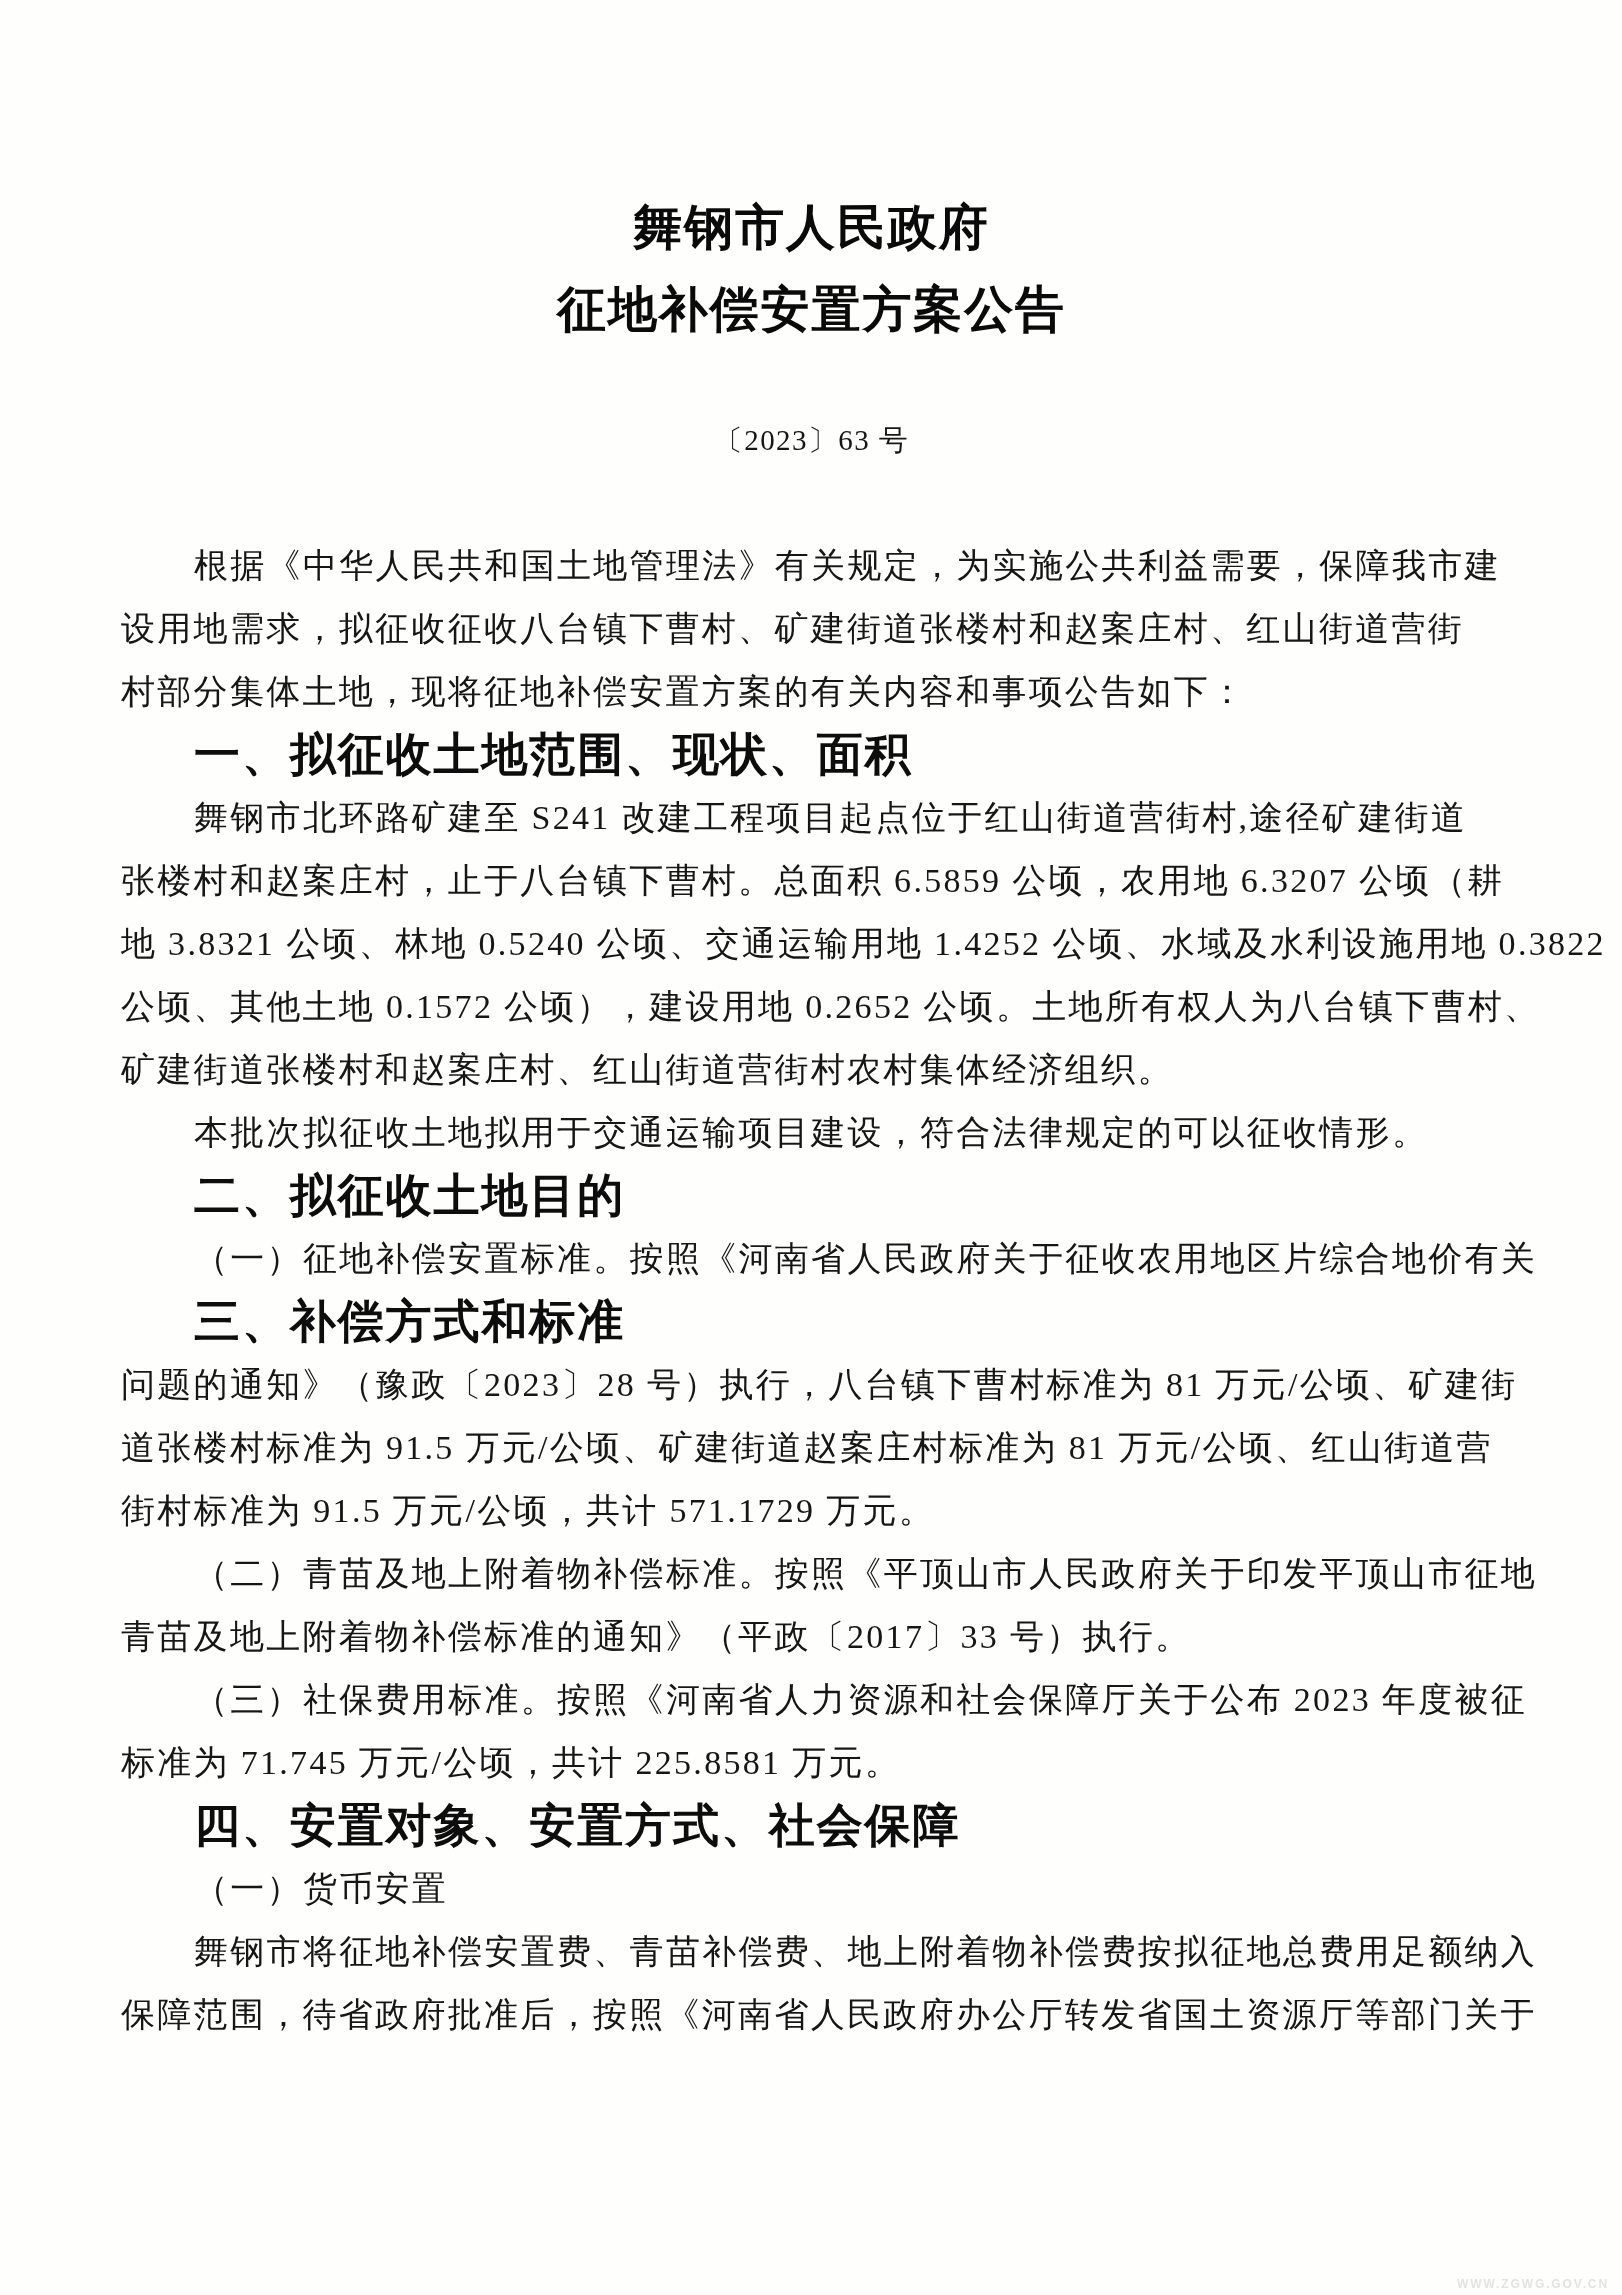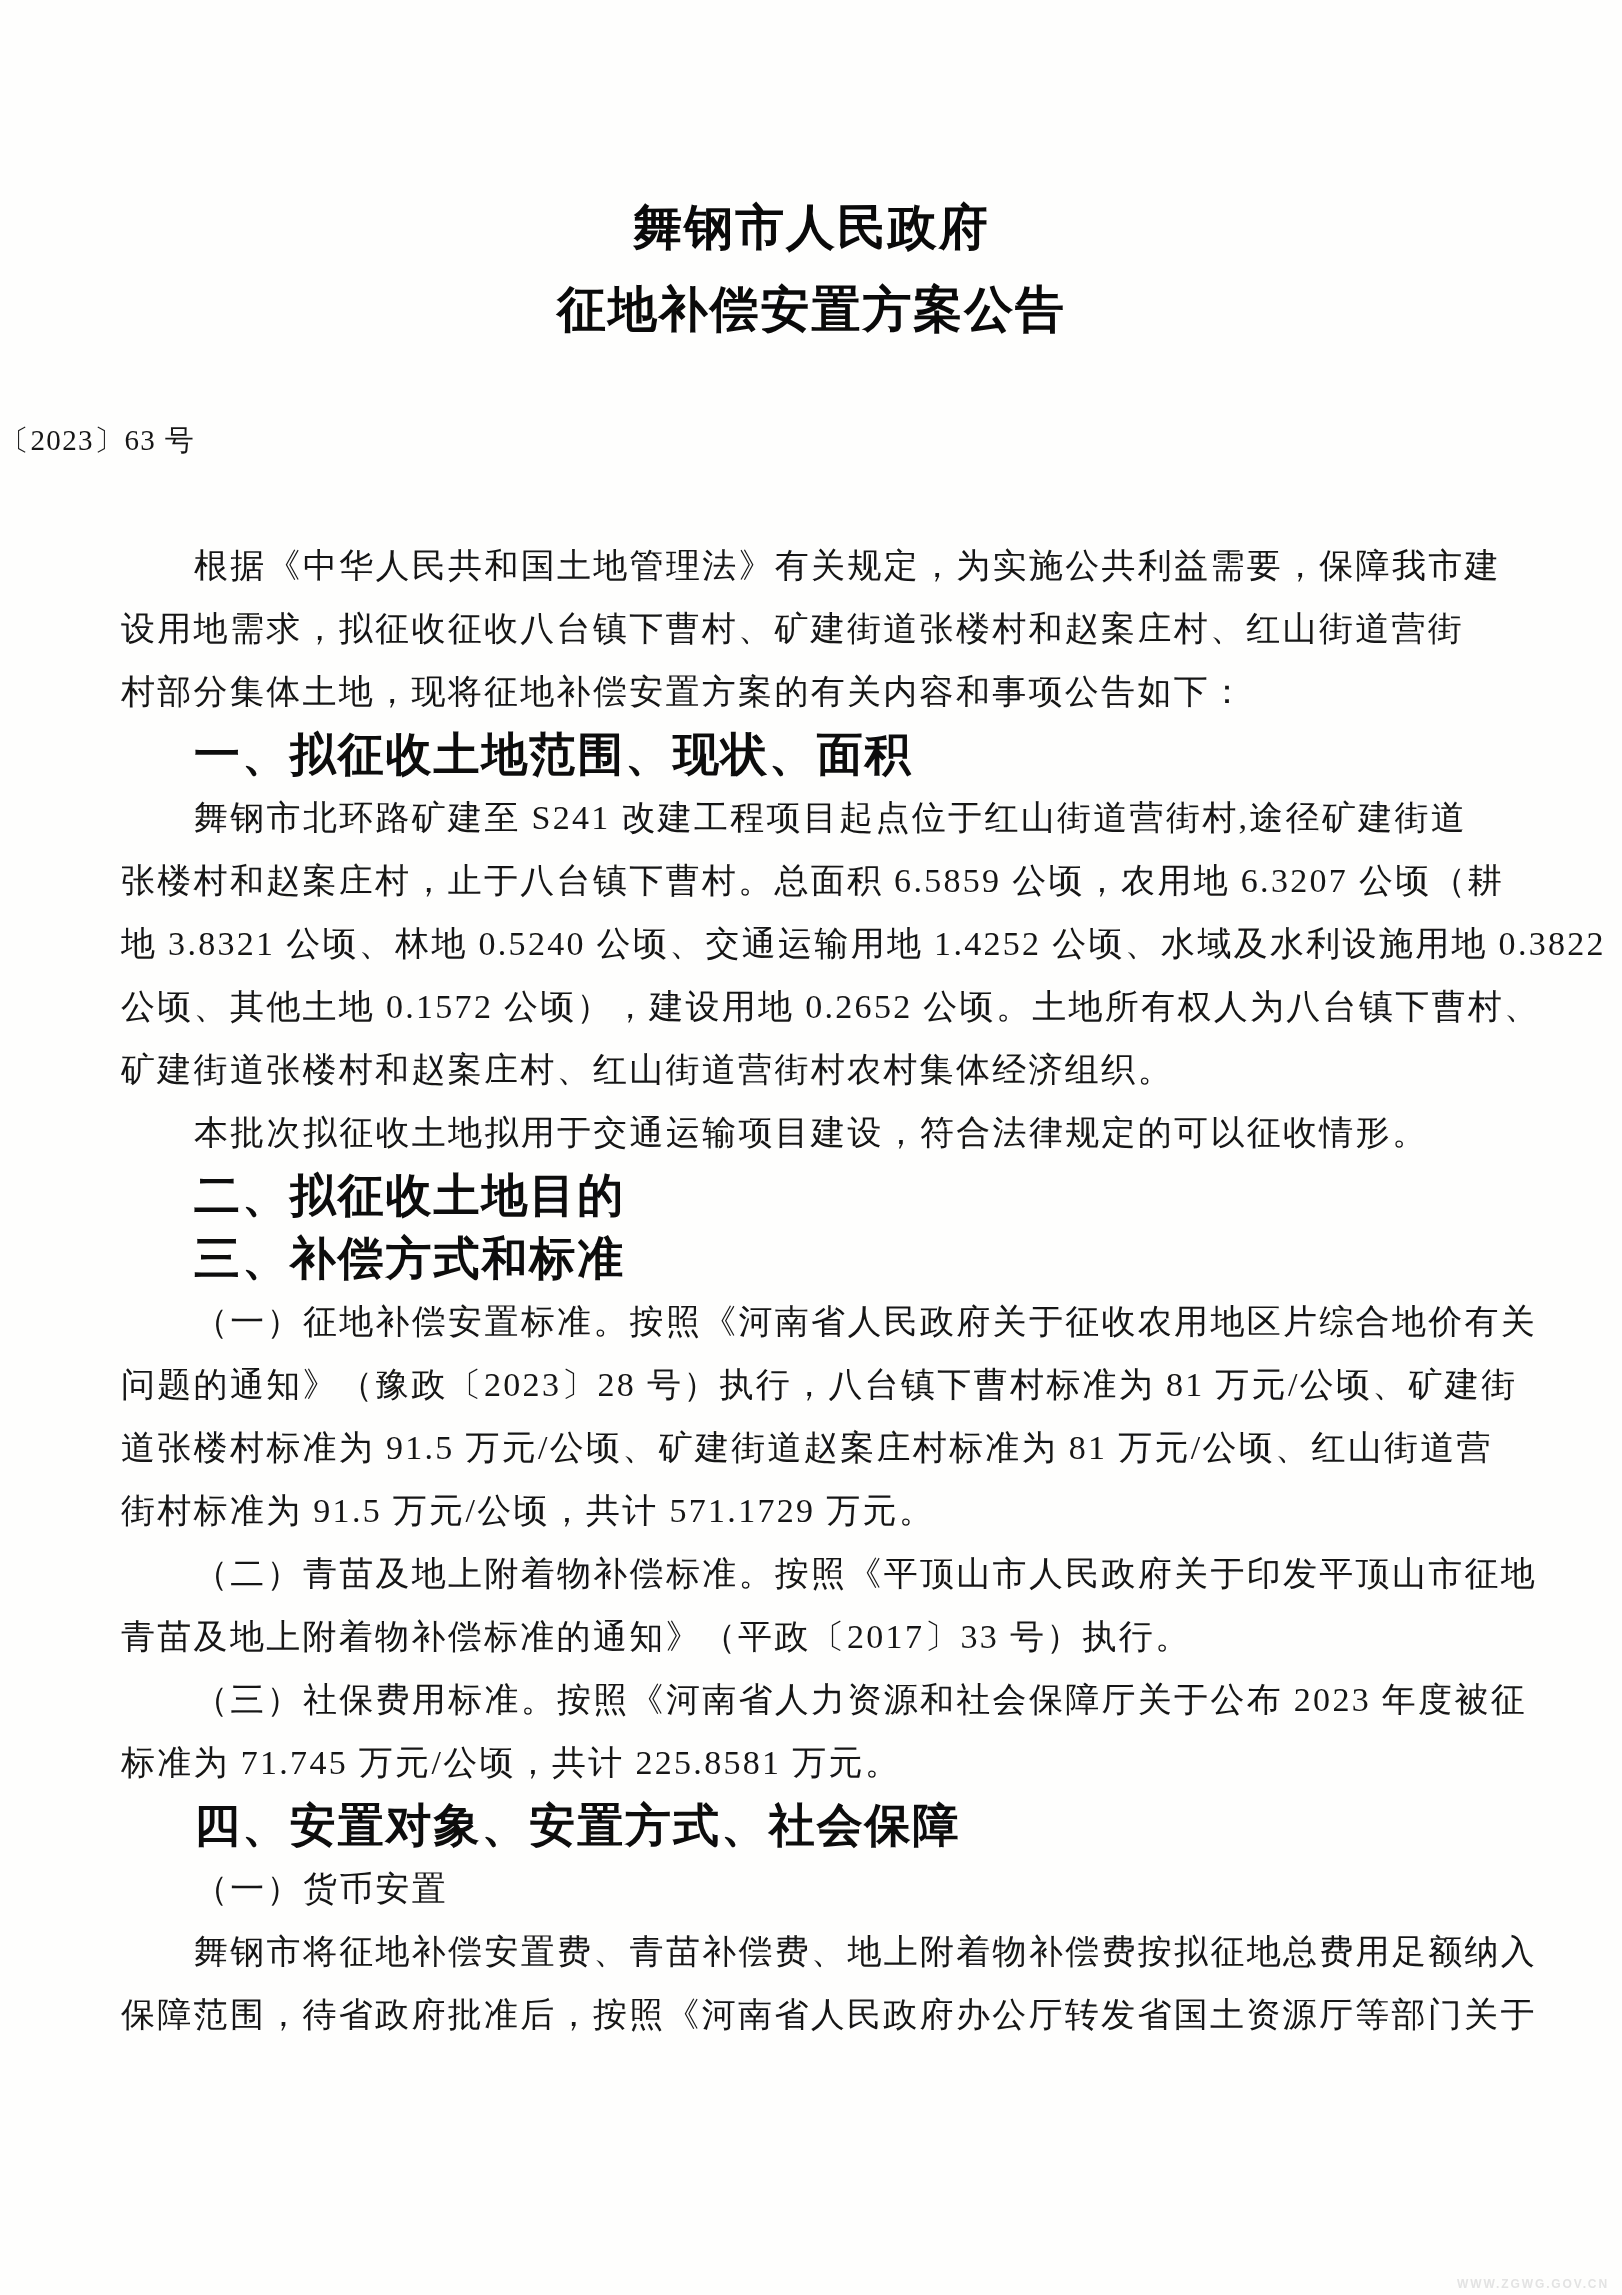--- a/index.html
+++ b/index.html
@@ -21,20 +21,21 @@
     color:#0a0a0a;
     font-family:"Liberation Serif","DejaVu Serif",serif;
     letter-spacing:1.9px;
     white-space:pre;
   }
   .title-1 { top:200px; font-size:49px; line-height:55px; }
   .title-2 { top:282px; font-size:49px; line-height:55px; }
 
   .doc-number {
     position:absolute; top:422px; left:0; width:100%;
+    text-align:center;
     font-size:29px; line-height:36px;
     letter-spacing:1.4px;
     color:#161616;
     white-space:pre;
   }
 
   .body-lines {
     position:absolute;
     left:121px; top:534px;
     width:1397px;
@@ -85,22 +86,22 @@
       <div class="line t-cont">设用地需求，拟征收征收八台镇下曹村、矿建街道张楼村和赵案庄村、红山街道营街</div>
       <div class="line t-cont">村部分集体土地，现将征地补偿安置方案的有关内容和事项公告如下：</div>
       <div class="line t-heading">一、拟征收土地范围、现状、面积</div>
       <div class="line t-first">舞钢市北环路矿建至 S241 改建工程项目起点位于红山街道营街村,途径矿建街道</div>
       <div class="line t-cont">张楼村和赵案庄村，止于八台镇下曹村。总面积 6.5859 公顷，农用地 6.3207 公顷（耕</div>
       <div class="line t-cont">地 3.8321 公顷、林地 0.5240 公顷、交通运输用地 1.4252 公顷、水域及水利设施用地 0.3822</div>
       <div class="line t-cont">公顷、其他土地 0.1572 公顷），建设用地 0.2652 公顷。土地所有权人为八台镇下曹村、</div>
       <div class="line t-cont">矿建街道张楼村和赵案庄村、红山街道营街村农村集体经济组织。</div>
       <div class="line t-first">本批次拟征收土地拟用于交通运输项目建设，符合法律规定的可以征收情形。</div>
       <div class="line t-heading">二、拟征收土地目的</div>
+      <div class="line t-first">（一）征地补偿安置标准。按照《河南省人民政府关于征收农用地区片综合地价有关</div>
       <div class="line t-heading">三、补偿方式和标准</div>
-      <div class="line t-first">（一）征地补偿安置标准。按照《河南省人民政府关于征收农用地区片综合地价有关</div>
       <div class="line t-cont">问题的通知》（豫政〔2023〕28 号）执行，八台镇下曹村标准为 81 万元/公顷、矿建街</div>
       <div class="line t-cont">道张楼村标准为 91.5 万元/公顷、矿建街道赵案庄村标准为 81 万元/公顷、红山街道营</div>
       <div class="line t-cont">街村标准为 91.5 万元/公顷，共计 571.1729 万元。</div>
       <div class="line t-first">（二）青苗及地上附着物补偿标准。按照《平顶山市人民政府关于印发平顶山市征地</div>
       <div class="line t-cont">青苗及地上附着物补偿标准的通知》（平政〔2017〕33 号）执行。</div>
       <div class="line t-first">（三）社保费用标准。按照《河南省人力资源和社会保障厅关于公布 2023 年度被征</div>
       <div class="line t-cont">标准为 71.745 万元/公顷，共计 225.8581 万元。</div>
       <div class="line t-heading">四、安置对象、安置方式、社会保障</div>
       <div class="line t-sub">（一）货币安置</div>
       <div class="line t-first">舞钢市将征地补偿安置费、青苗补偿费、地上附着物补偿费按拟征地总费用足额纳入</div>

